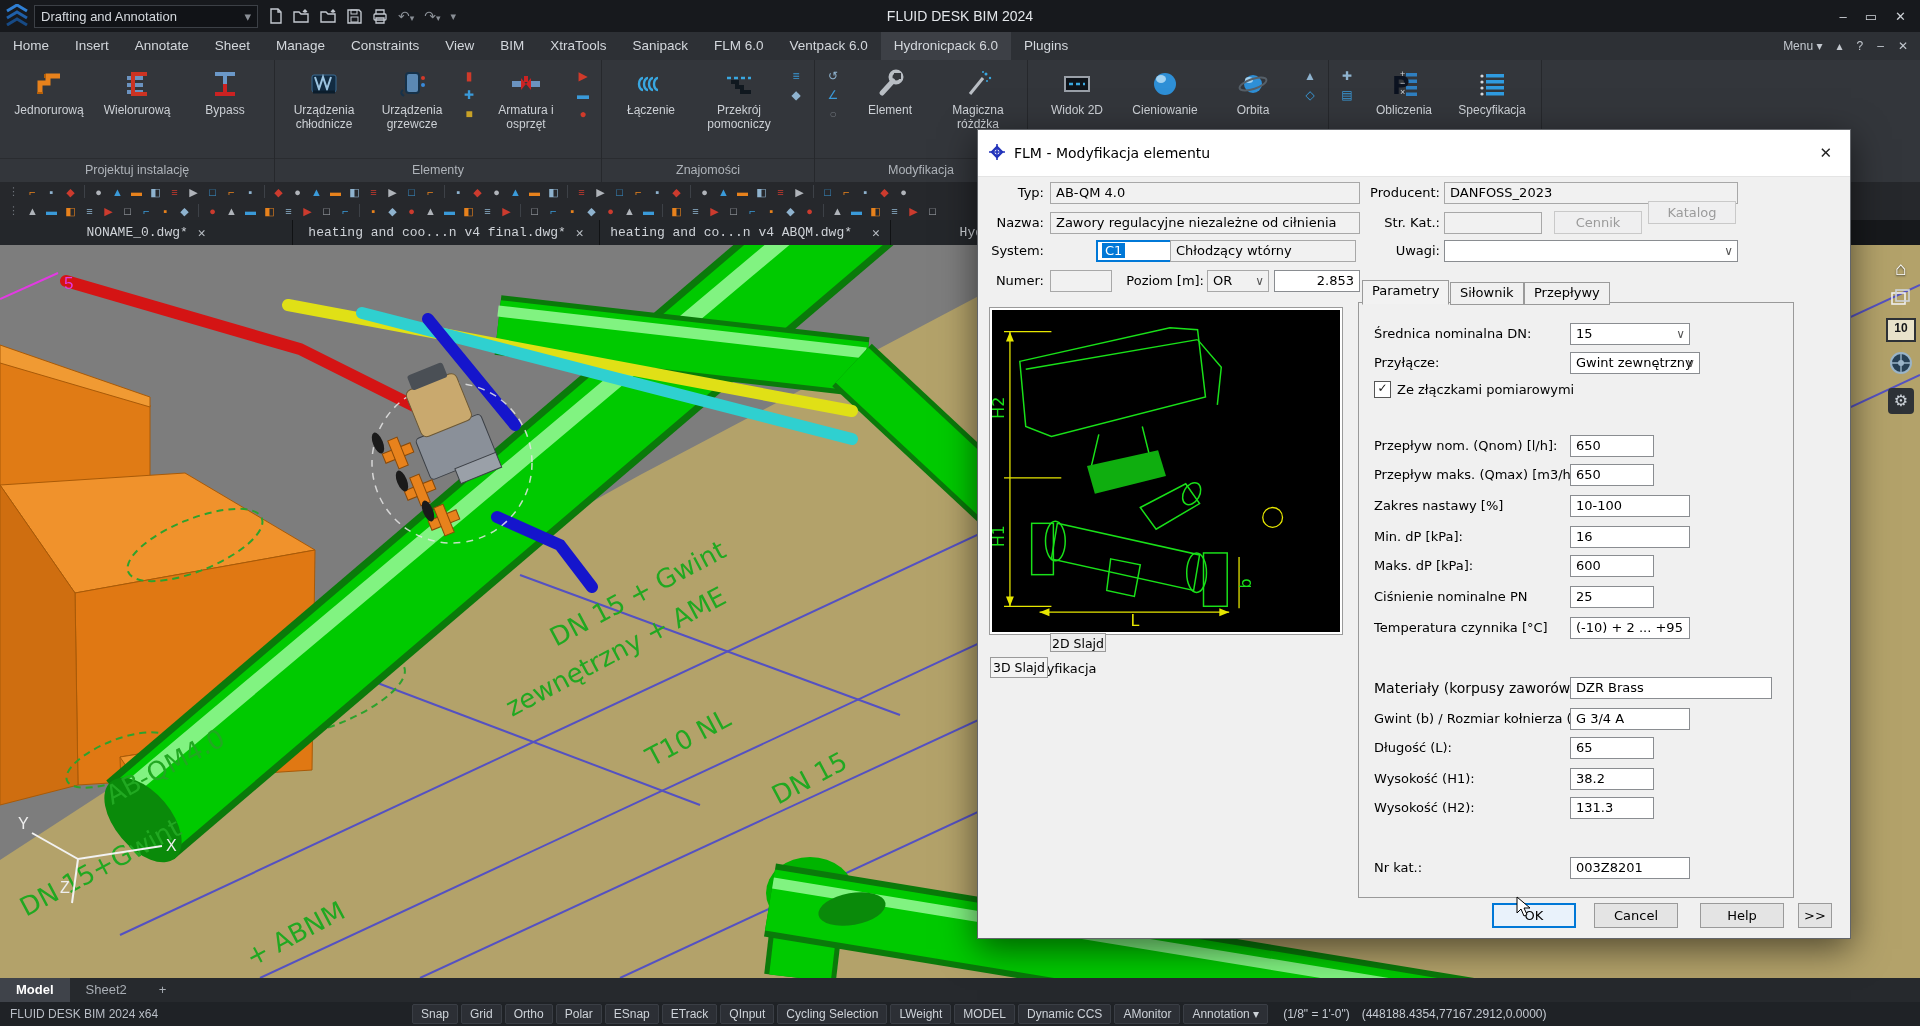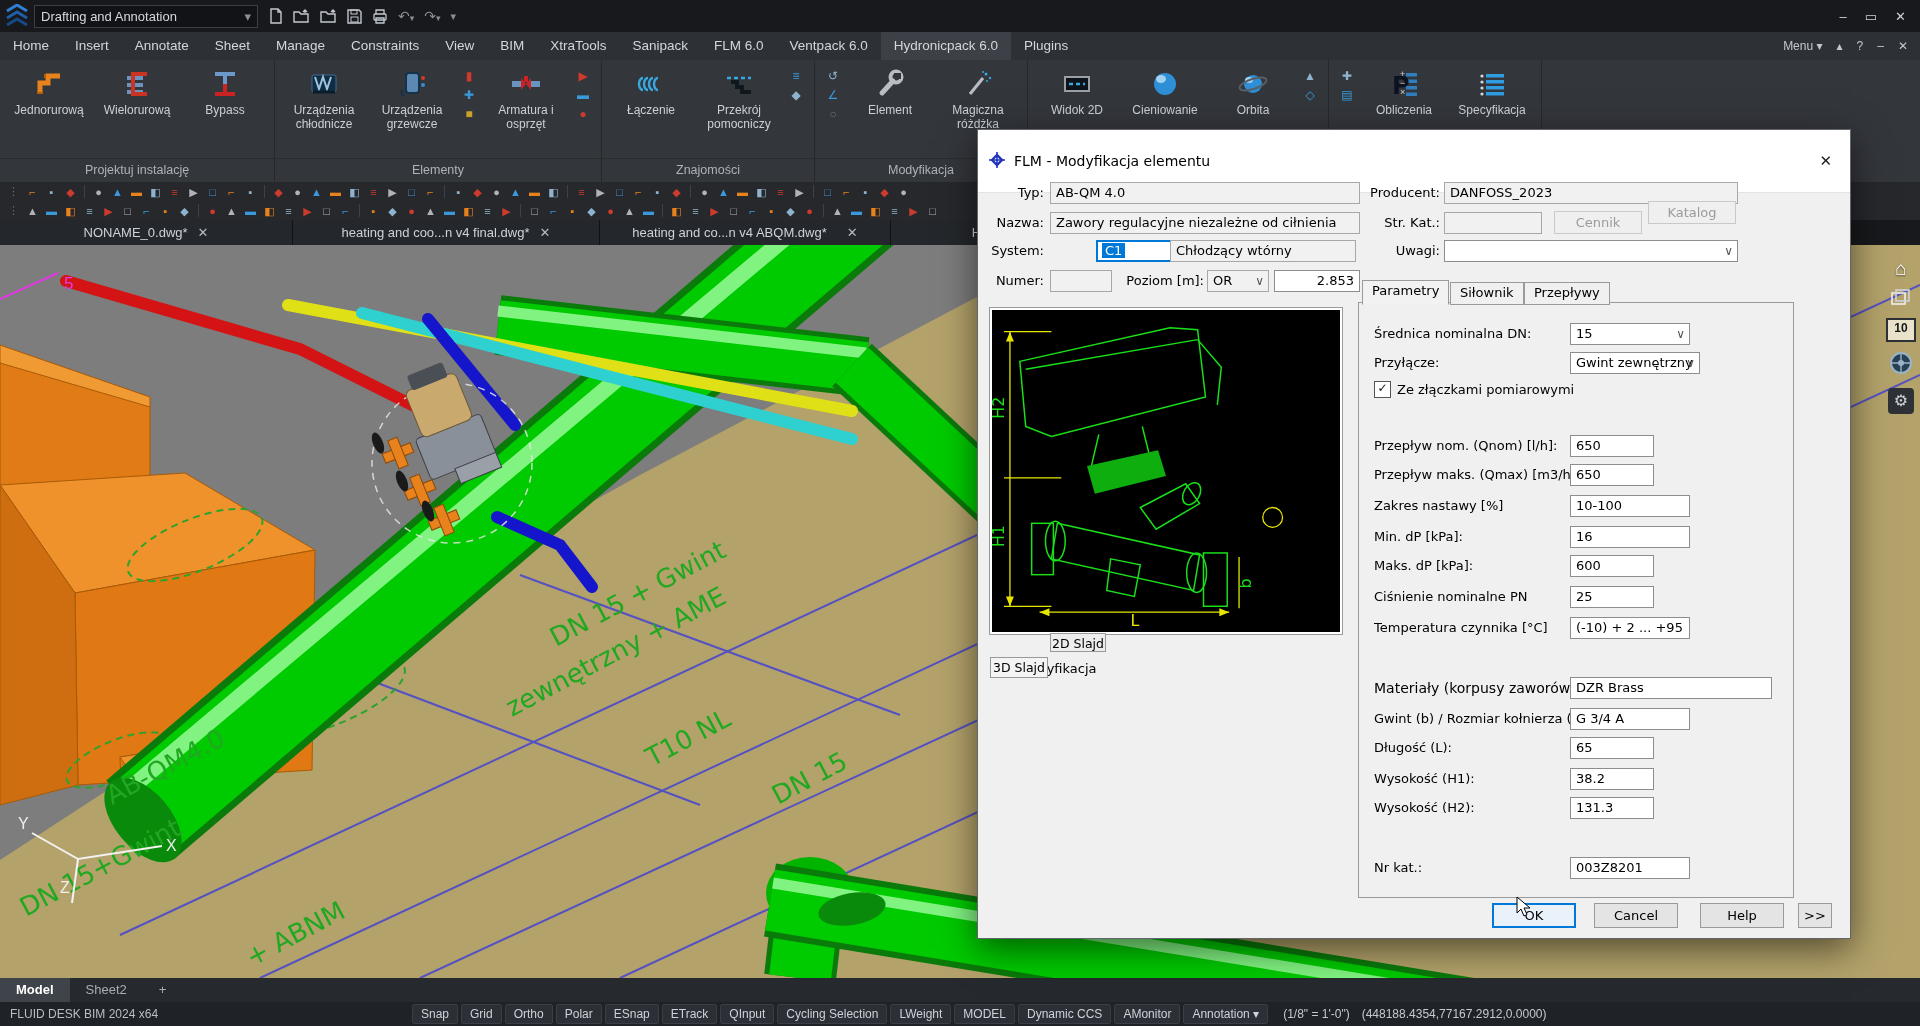--- a/index.html
+++ b/index.html
@@ -26,42 +26,42 @@
   .rlabel{height:23px;text-align:center;color:#aeb3b9;font-size:12.5px;border-top:1px solid #2a2c30;line-height:23px;white-space:nowrap;padding:0 6px;}
   .ministack{display:flex;flex-direction:column;gap:4px;padding-top:6px;width:26px;align-items:center;}
   .mini{width:17px;height:15px;font-size:12px;line-height:15px;text-align:center;}
   
   .strip{position:absolute;left:0;right:0;height:19px;background:#26282c;display:flex;align-items:center;padding-left:8px;}
   .cell{width:19px;height:16px;font-size:11px;text-align:center;line-height:16px;}
   .divv{width:1px;height:13px;background:#3d4147;margin:0 4px;}
   .grip{color:#6f747b;font-size:11px;margin-right:4px;}
   
   .doctabs{position:absolute;top:220px;left:0;right:0;height:25px;background:#17191c;display:flex;color:#ced2d7;font-size:13px;}
-  .dtab{display:flex;align-items:center;justify-content:center;gap:10px;border-right:1px solid #101214;background:#24272b;}
+  .dtab{display:flex;align-items:center;justify-content:center;gap:10px;border-right:1px solid #101214;background:#24272b;font-family:Liberation Mono, monospace;}
   .dtab .x{color:#b7bcc2;font-size:13px;}
   
   .viewport{position:absolute;top:245px;left:0;width:1920px;height:733px;background:#7d7d7d;}
   
   .navcol{position:absolute;right:5px;top:258px;width:28px;display:flex;flex-direction:column;align-items:center;gap:9px;z-index:5;}
   .nav-home{color:#fff;font-size:19px;text-shadow:0 1px 2px #333;}
   .nav-badge{width:26px;height:20px;background:#e9e3cb;border:2px solid #2e3237;color:#15171a;font-size:12px;font-weight:bold;text-align:center;line-height:17px;}
   .nav-gear{width:26px;height:26px;background:#2e3237;border-radius:4px;color:#cdd3da;font-size:16px;text-align:center;line-height:26px;}
   
   .sheetbar{position:absolute;top:978px;left:0;right:0;height:24px;background:#26292d;display:flex;align-items:center;color:#a9aeb5;font-size:13px;}
   .stab{padding:0 16px;height:24px;line-height:24px;}
   .stab.active{background:#3f434a;color:#fff;font-weight:bold;}
   
   .statusbar{position:absolute;top:1002px;left:0;right:0;height:24px;background:#1f2226;display:flex;align-items:center;font-size:12px;color:#c3c8cf;}
   .sb-app{position:absolute;left:10px;color:#b9bec6;}
   .chips{position:absolute;left:412px;display:flex;align-items:center;}
   .chip{background:#2c2f35;border:1px solid #3a3e45;border-radius:2px;padding:2px 8px;margin-right:3px;color:#cdd2d8;white-space:nowrap;}
   .sb-txt{margin-left:12px;color:#c5cad2;white-space:nowrap;}
   
   .dialog{position:absolute;left:977px;top:129px;width:872px;height:808px;background:#f0f0f0;border:1px solid #62656a;box-shadow:0 10px 34px rgba(0,0,0,.55);font-family:"DejaVu Sans",sans-serif;font-size:13px;color:#000;z-index:40;}
-  .dtitle{height:30px;background:#fff;display:flex;align-items:center;padding:16px 10px;font-size:14px;border-bottom:1px solid #e4e4e4;}
+  .dtitle{height:30px;background:#fff;display:flex;align-items:center;padding:8px 10px;font-size:14px;border-bottom:1px solid #e4e4e4;}
   .dclose{margin-left:auto;font-size:15px;color:#222;padding:0 8px;}
   .lbl{position:absolute;text-align:right;white-space:nowrap;}
   .llbl{position:absolute;text-align:left;white-space:nowrap;}
   .fld{position:absolute;height:22px;background:#fff;border:1px solid #8a8d91;padding:2px 5px;box-sizing:border-box;font-size:13px;line-height:16px;overflow:hidden;white-space:nowrap;}
   .ro{background:#f1f1f1;border-color:#a8a8a8;}
   .tr{text-align:right;}
   .arr{position:absolute;right:4px;top:2px;color:#555;font-size:12px;}
   .selhl{background:#0078d7;color:#fff;padding:0 3px;}
   .focusbd{border:1px solid #0078d7;box-shadow:0 0 0 1px #0078d7 inset;}
   .preview{position:absolute;left:12px;top:178px;width:348px;height:322px;background:#000;border:2px solid #fff;outline:1px solid #9a9a9a;}
@@ -122,20 +122,21 @@
       <span>
           <svg width="16" height="15" viewBox="0 0 16 15">
             <rect x="2" y="5" width="12" height="6" rx="1" fill="none" stroke="#c3c8cf" stroke-width="1.3"></rect>
             <path d="M4 5 V1 h8 v4 M4 9 h8 v5 h-8 z" fill="none" stroke="#c3c8cf" stroke-width="1.3"></path>
           </svg>
         </span>
       <span style="color:#8a8f96;font-size:14px;">↶<span style="font-size:9px;">▾</span></span>
       <span style="color:#8a8f96;font-size:14px;">↷<span style="font-size:9px;">▾</span></span>
       <span style="color:#8a8f96;font-size:11px;">▾</span>
     </div>
+    <div class="tb-title">FLUID DESK BIM 2024</div>
     <div class="winbtns">
       <span>–</span>
       <span>▭</span>
       <span>✕</span>
     </div>
   </div>
 
   <div class="menubar">
     <div id="menu-tabs" style="display:flex;">
         <div class="mtab">Home</div>

